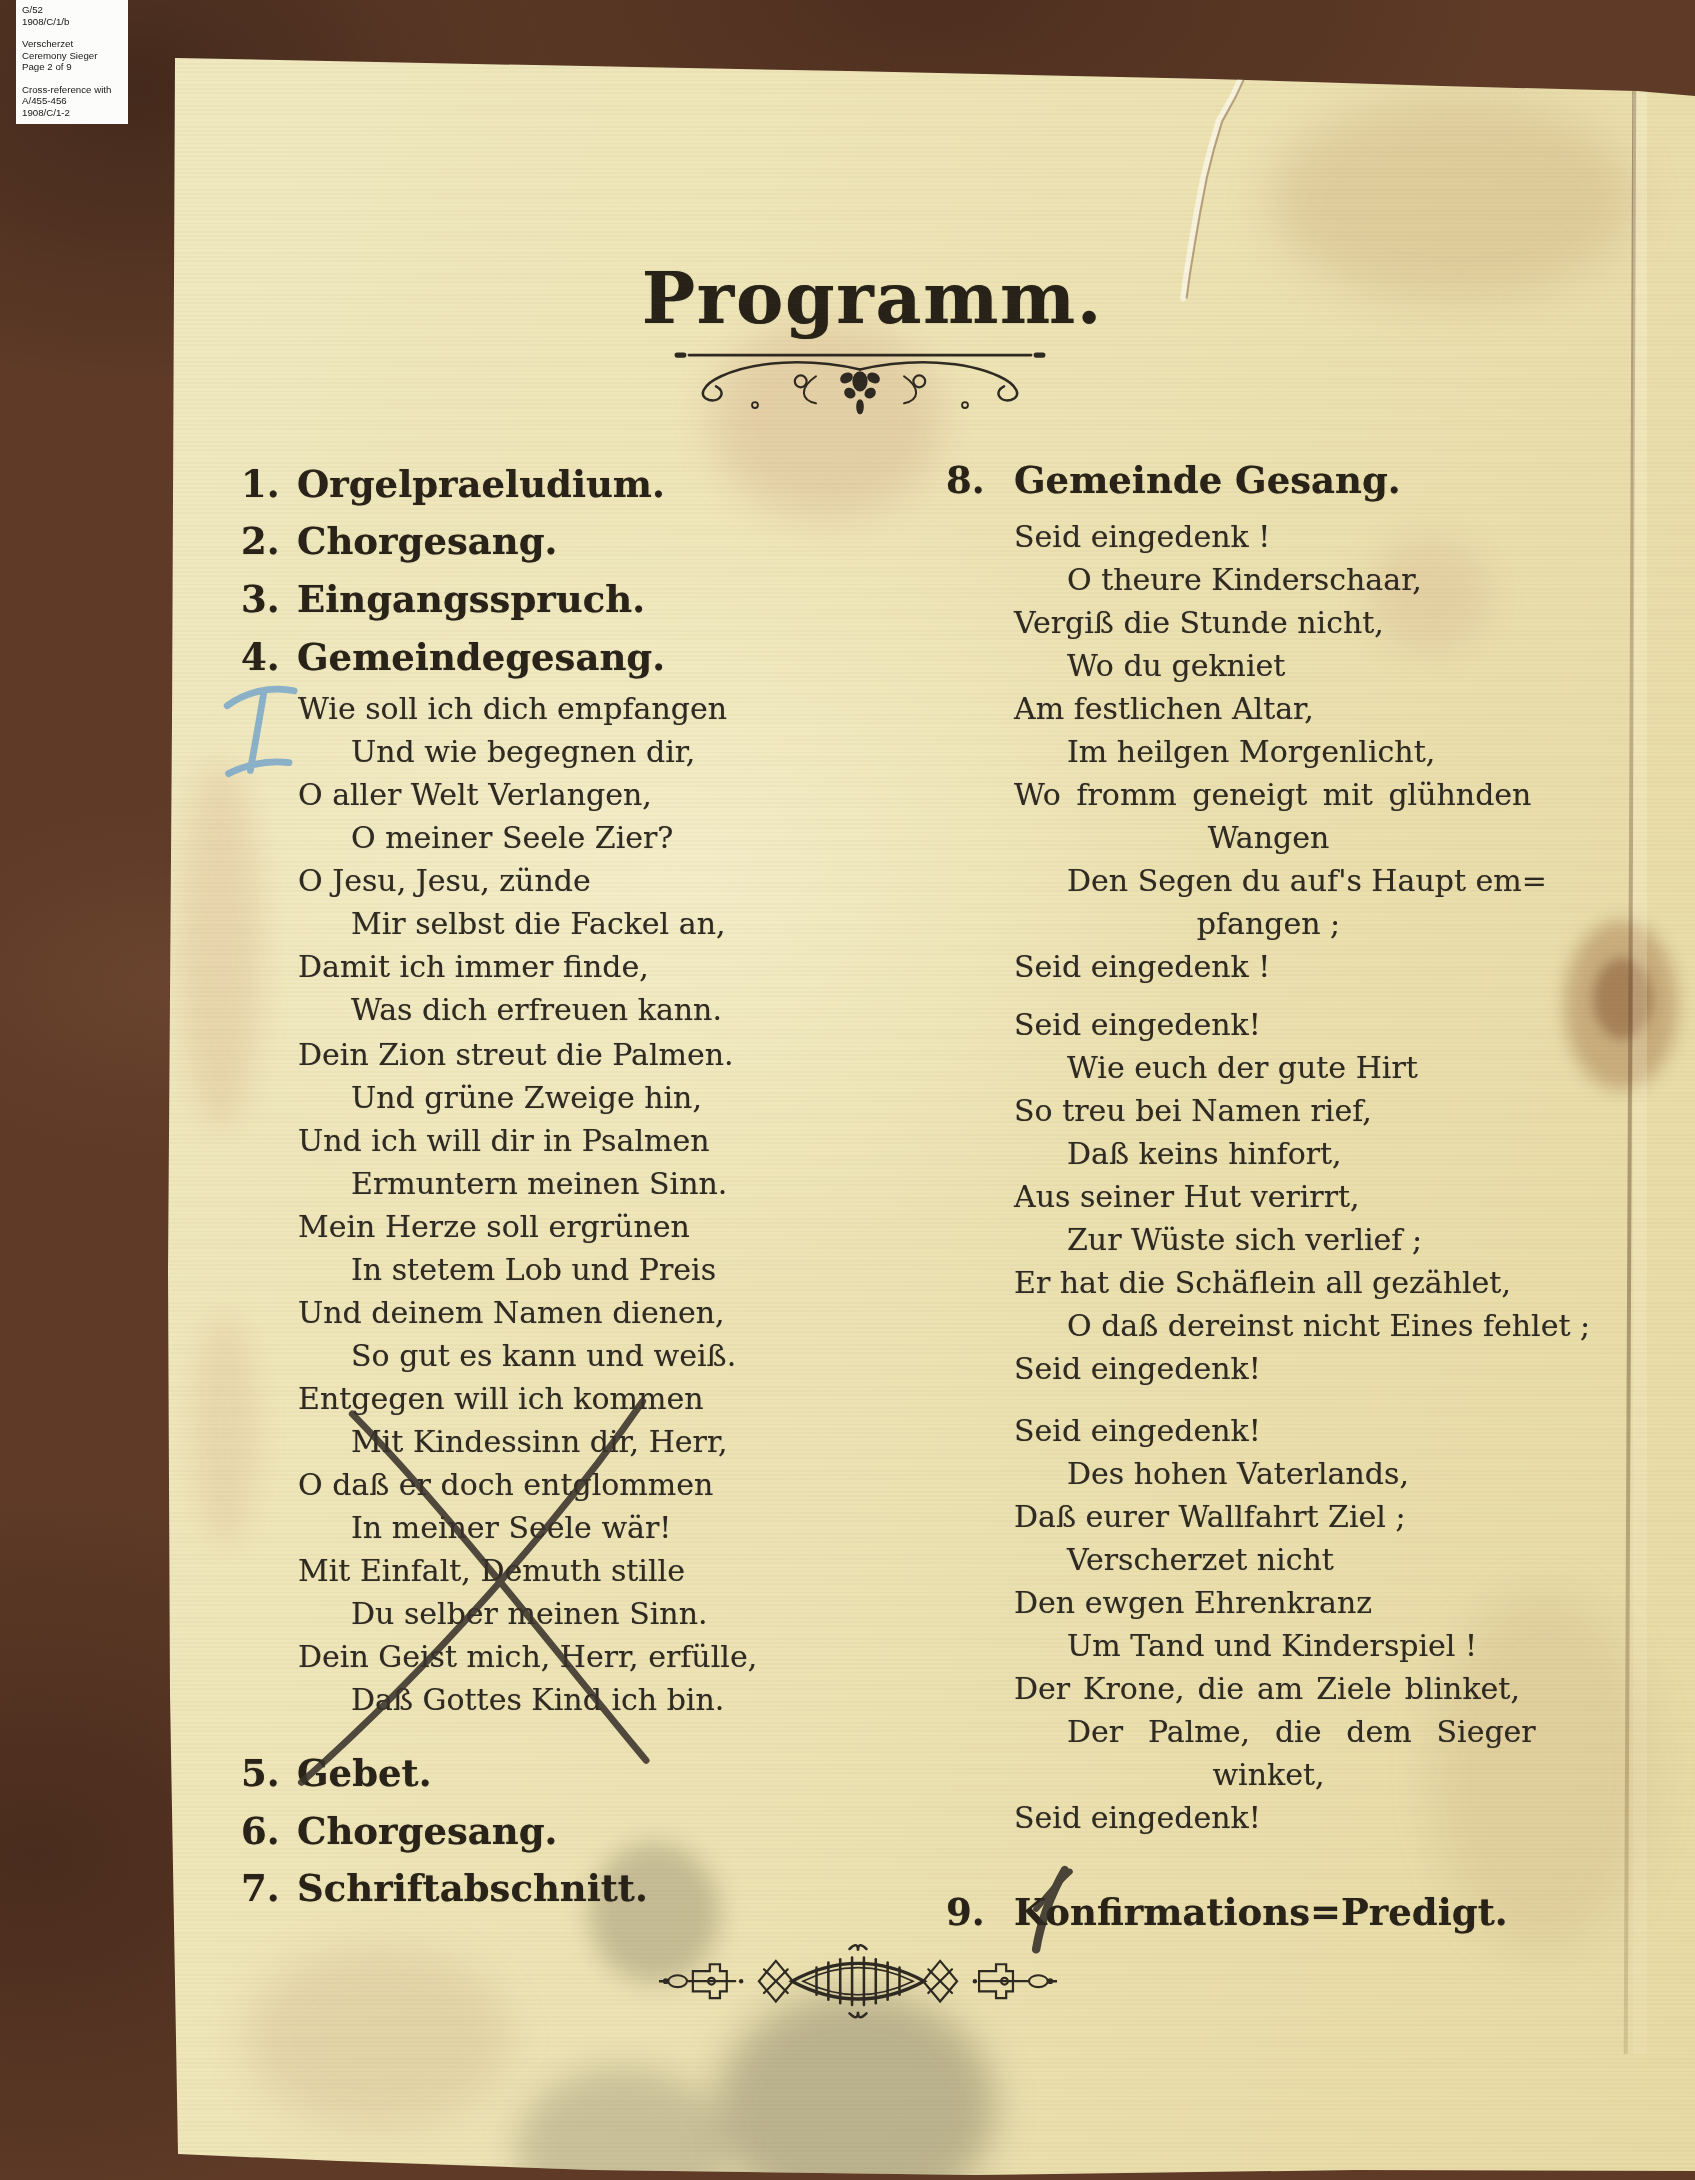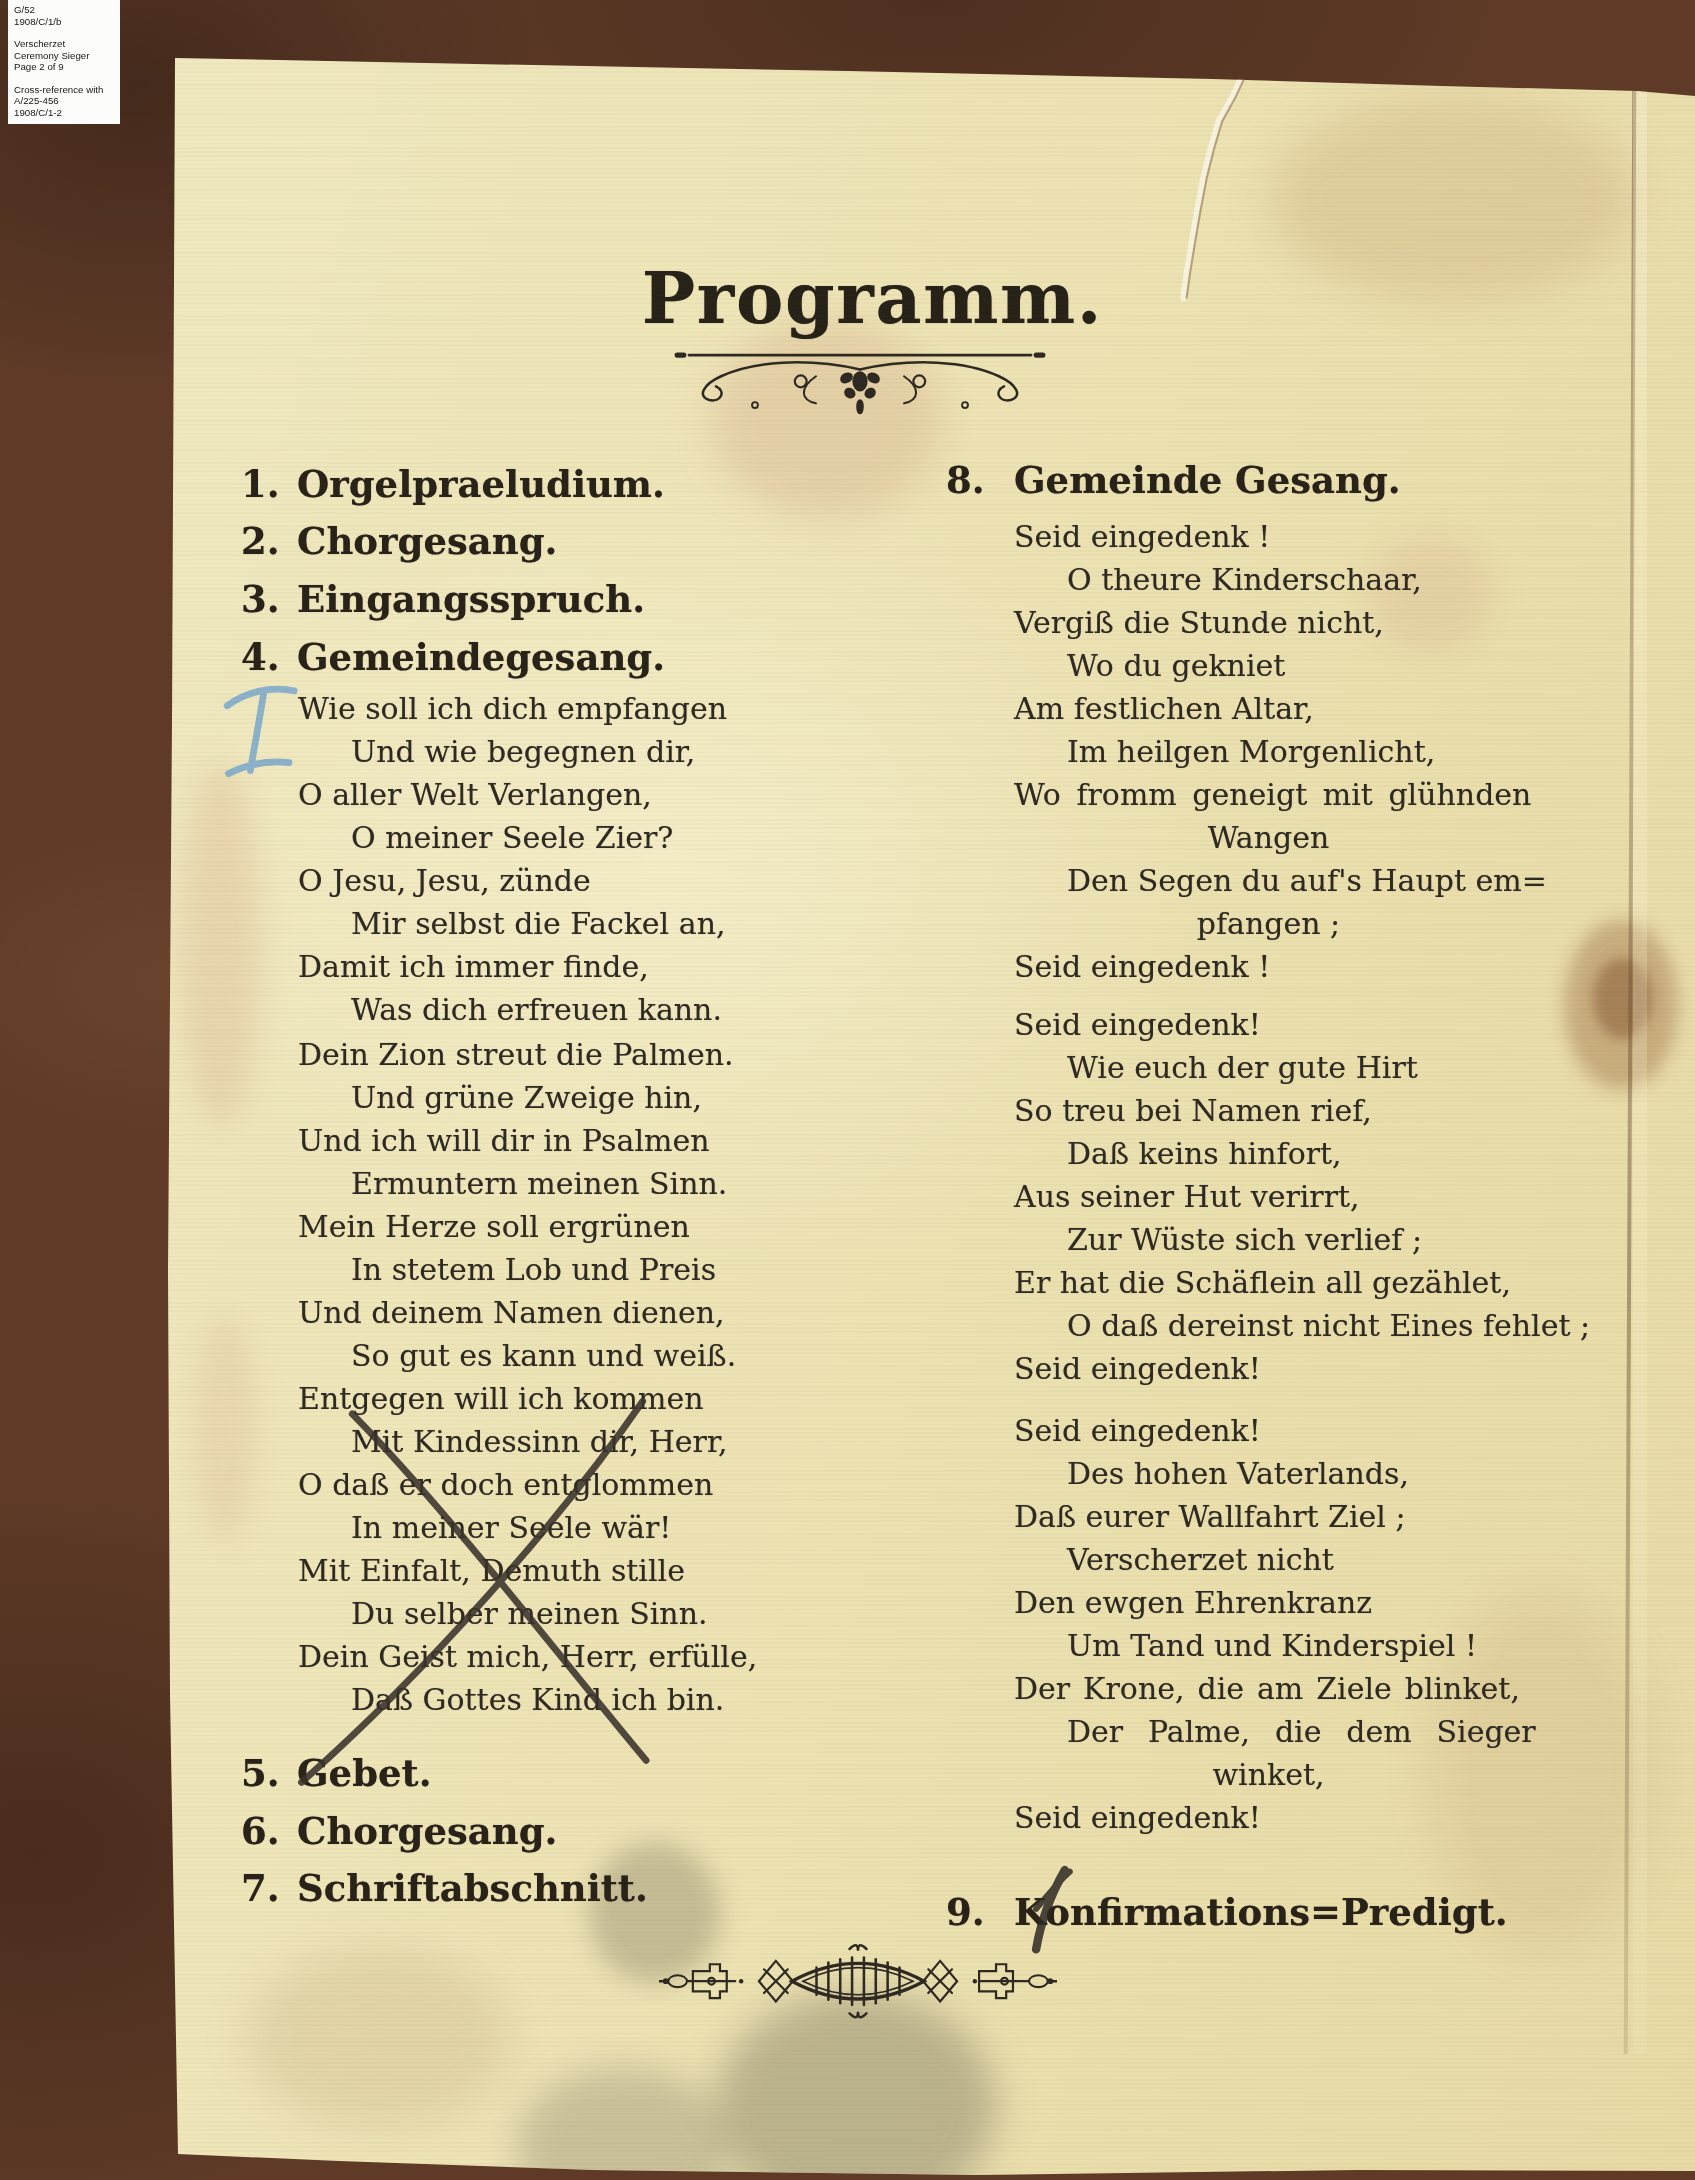--- a/index.html
+++ b/index.html
@@ -25,21 +25,21 @@
     background:
       radial-gradient(ellipse 763px 593px at 40% 40%, rgba(255,252,230,.35), transparent 70%),
       linear-gradient(105deg,#f0e9c2 0%,#eee5b8 35%,#eadfad 70%,#e7daa5 100%);
   }
   .paper::after{
     content:"";position:absolute;inset:0;pointer-events:none;
     background:repeating-linear-gradient(180deg, rgba(90,70,40,.03) 0 1.7px, transparent 1.7px 4.2px);
   }
   .stain{position:absolute;border-radius:50%;pointer-events:none;}
   .lbl{
-    position:absolute;left:8px;top:0;width:112px;box-sizing:border-box;
+    position:absolute;left:16px;top:0;width:112px;box-sizing:border-box;
     background:var(--label-bg);color:var(--label-text);
     padding:4.2px 6px 6px 6px;
     font-family:"Liberation Sans",sans-serif;font-size:9.7px;line-height:11.4px;
   }
   .lab-line{min-height:11.4px;white-space:nowrap;}
   .title{
     position:absolute;left:593px;top:256px;width:559px;text-align:center;
     font-size:71px;font-weight:bold;letter-spacing:1.7px;color:#272218;
     text-shadow:0 0 0.8px rgba(40,35,25,.55);
   }
@@ -294,18 +294,18 @@
 
   <div class="lbl">
     <div class="lab-line">G/52</div>
     <div class="lab-line">1908/C/1/b</div>
     <div class="lab-line"></div>
     <div class="lab-line">Verscherzet</div>
     <div class="lab-line">Ceremony Sieger</div>
     <div class="lab-line">Page 2 of 9</div>
     <div class="lab-line"></div>
     <div class="lab-line">Cross-reference with</div>
-    <div class="lab-line">A/225-456</div>
+    <div class="lab-line">A/455-456</div>
     <div class="lab-line">1908/C/1-2</div>
   </div>
 
 </div>
 
 
 </body></html>

